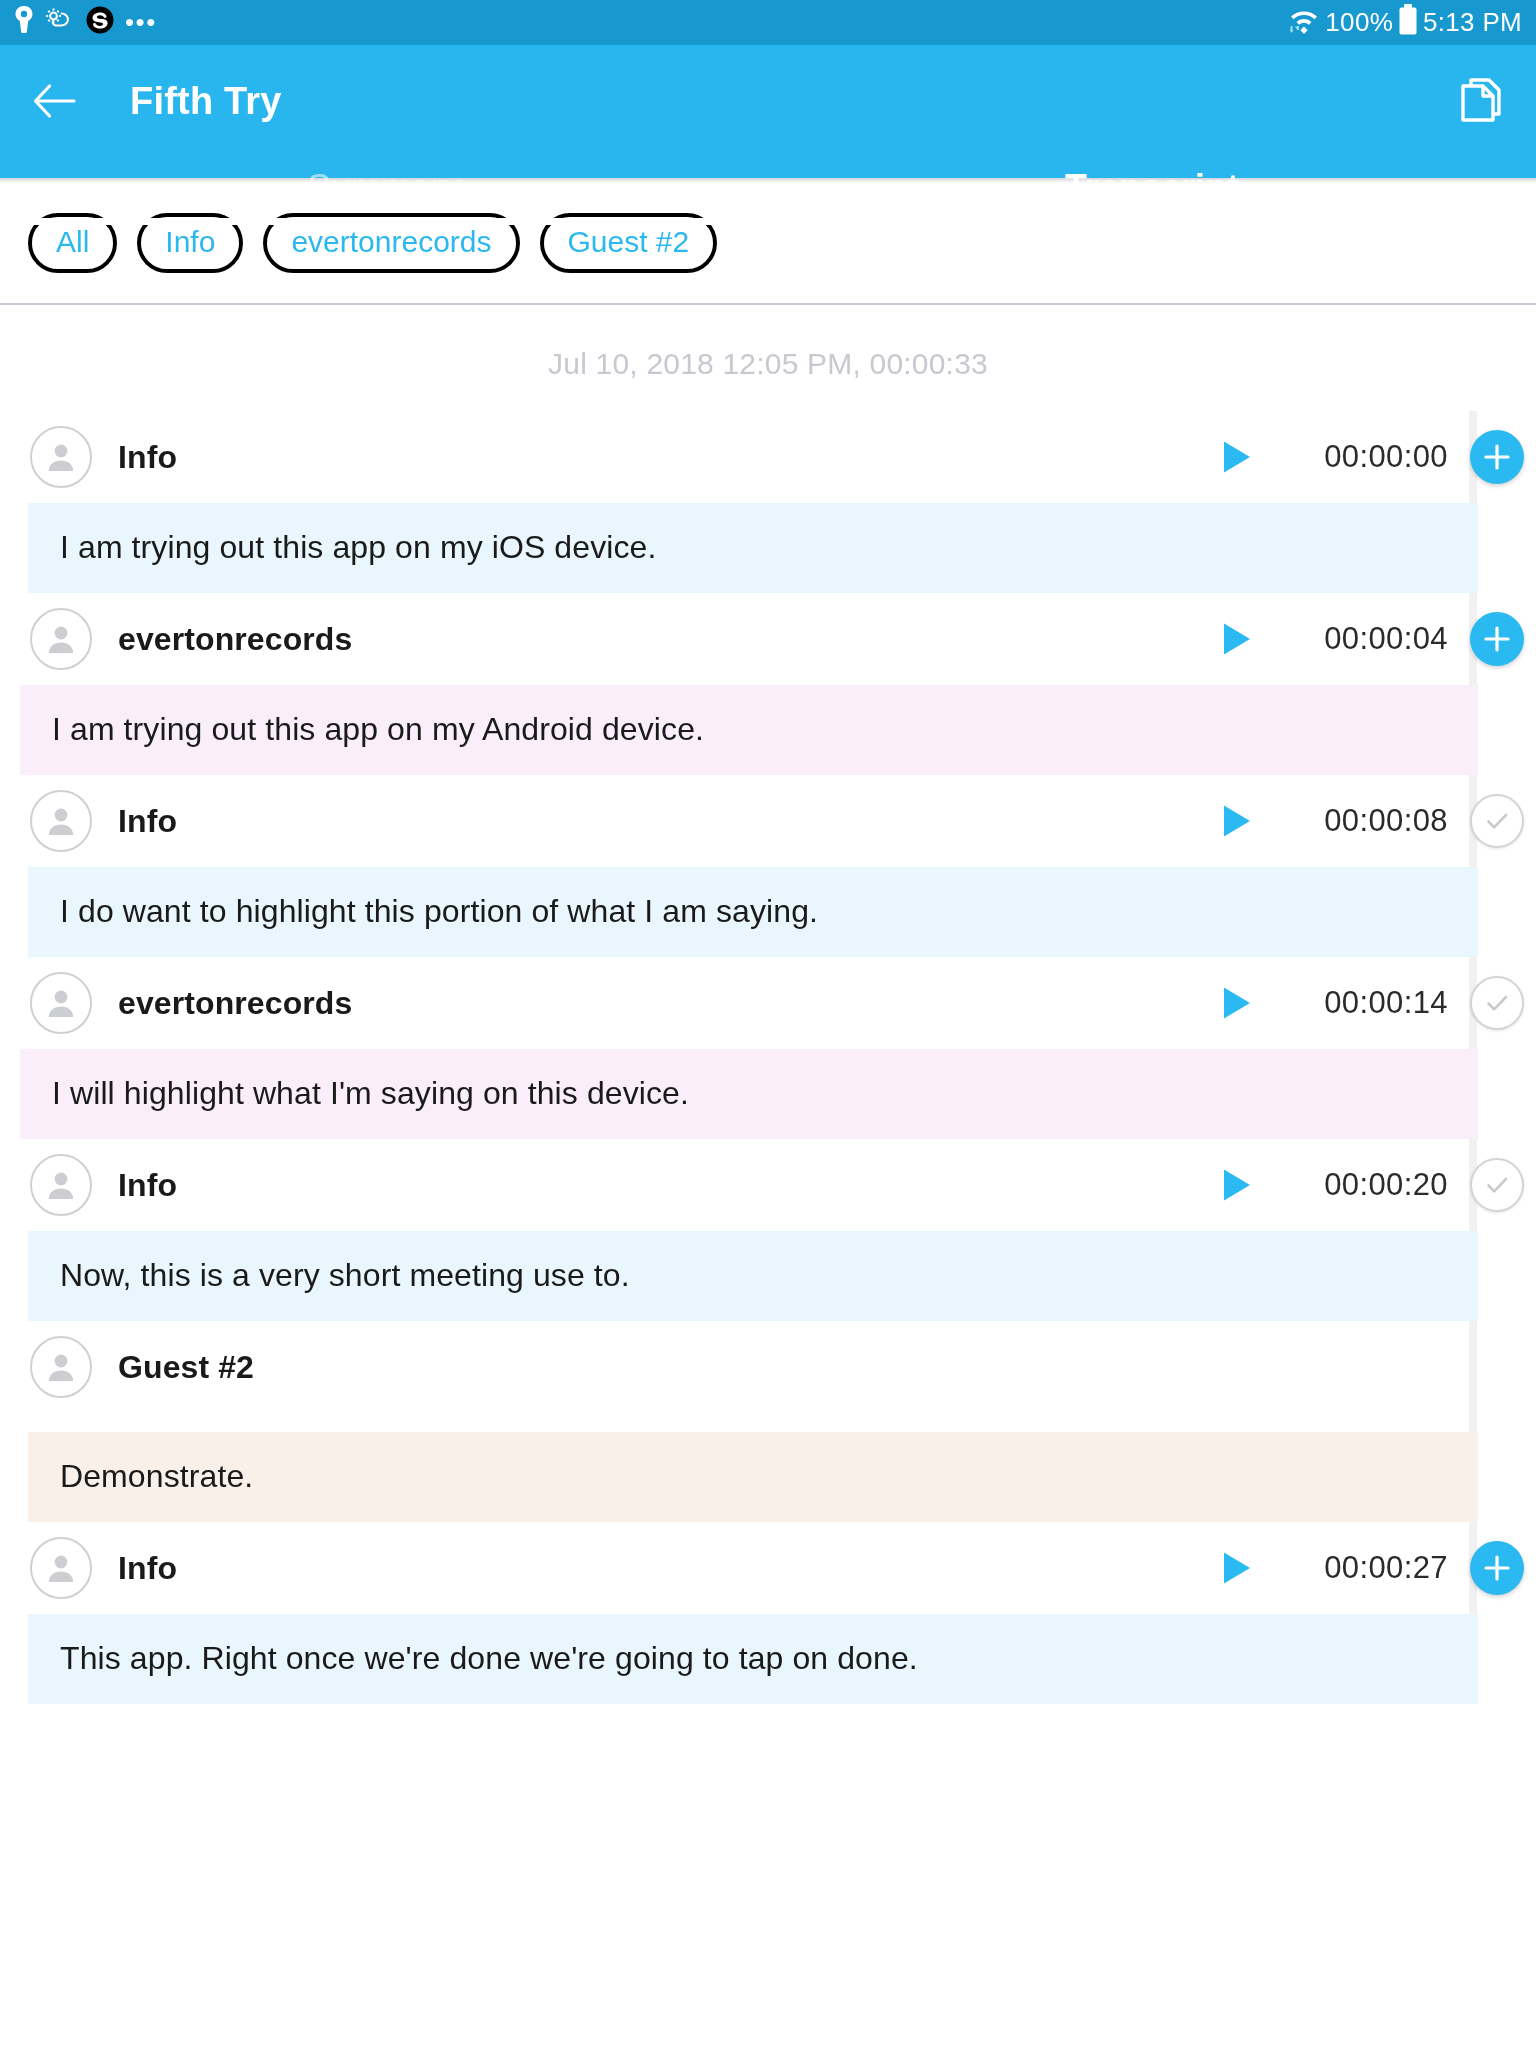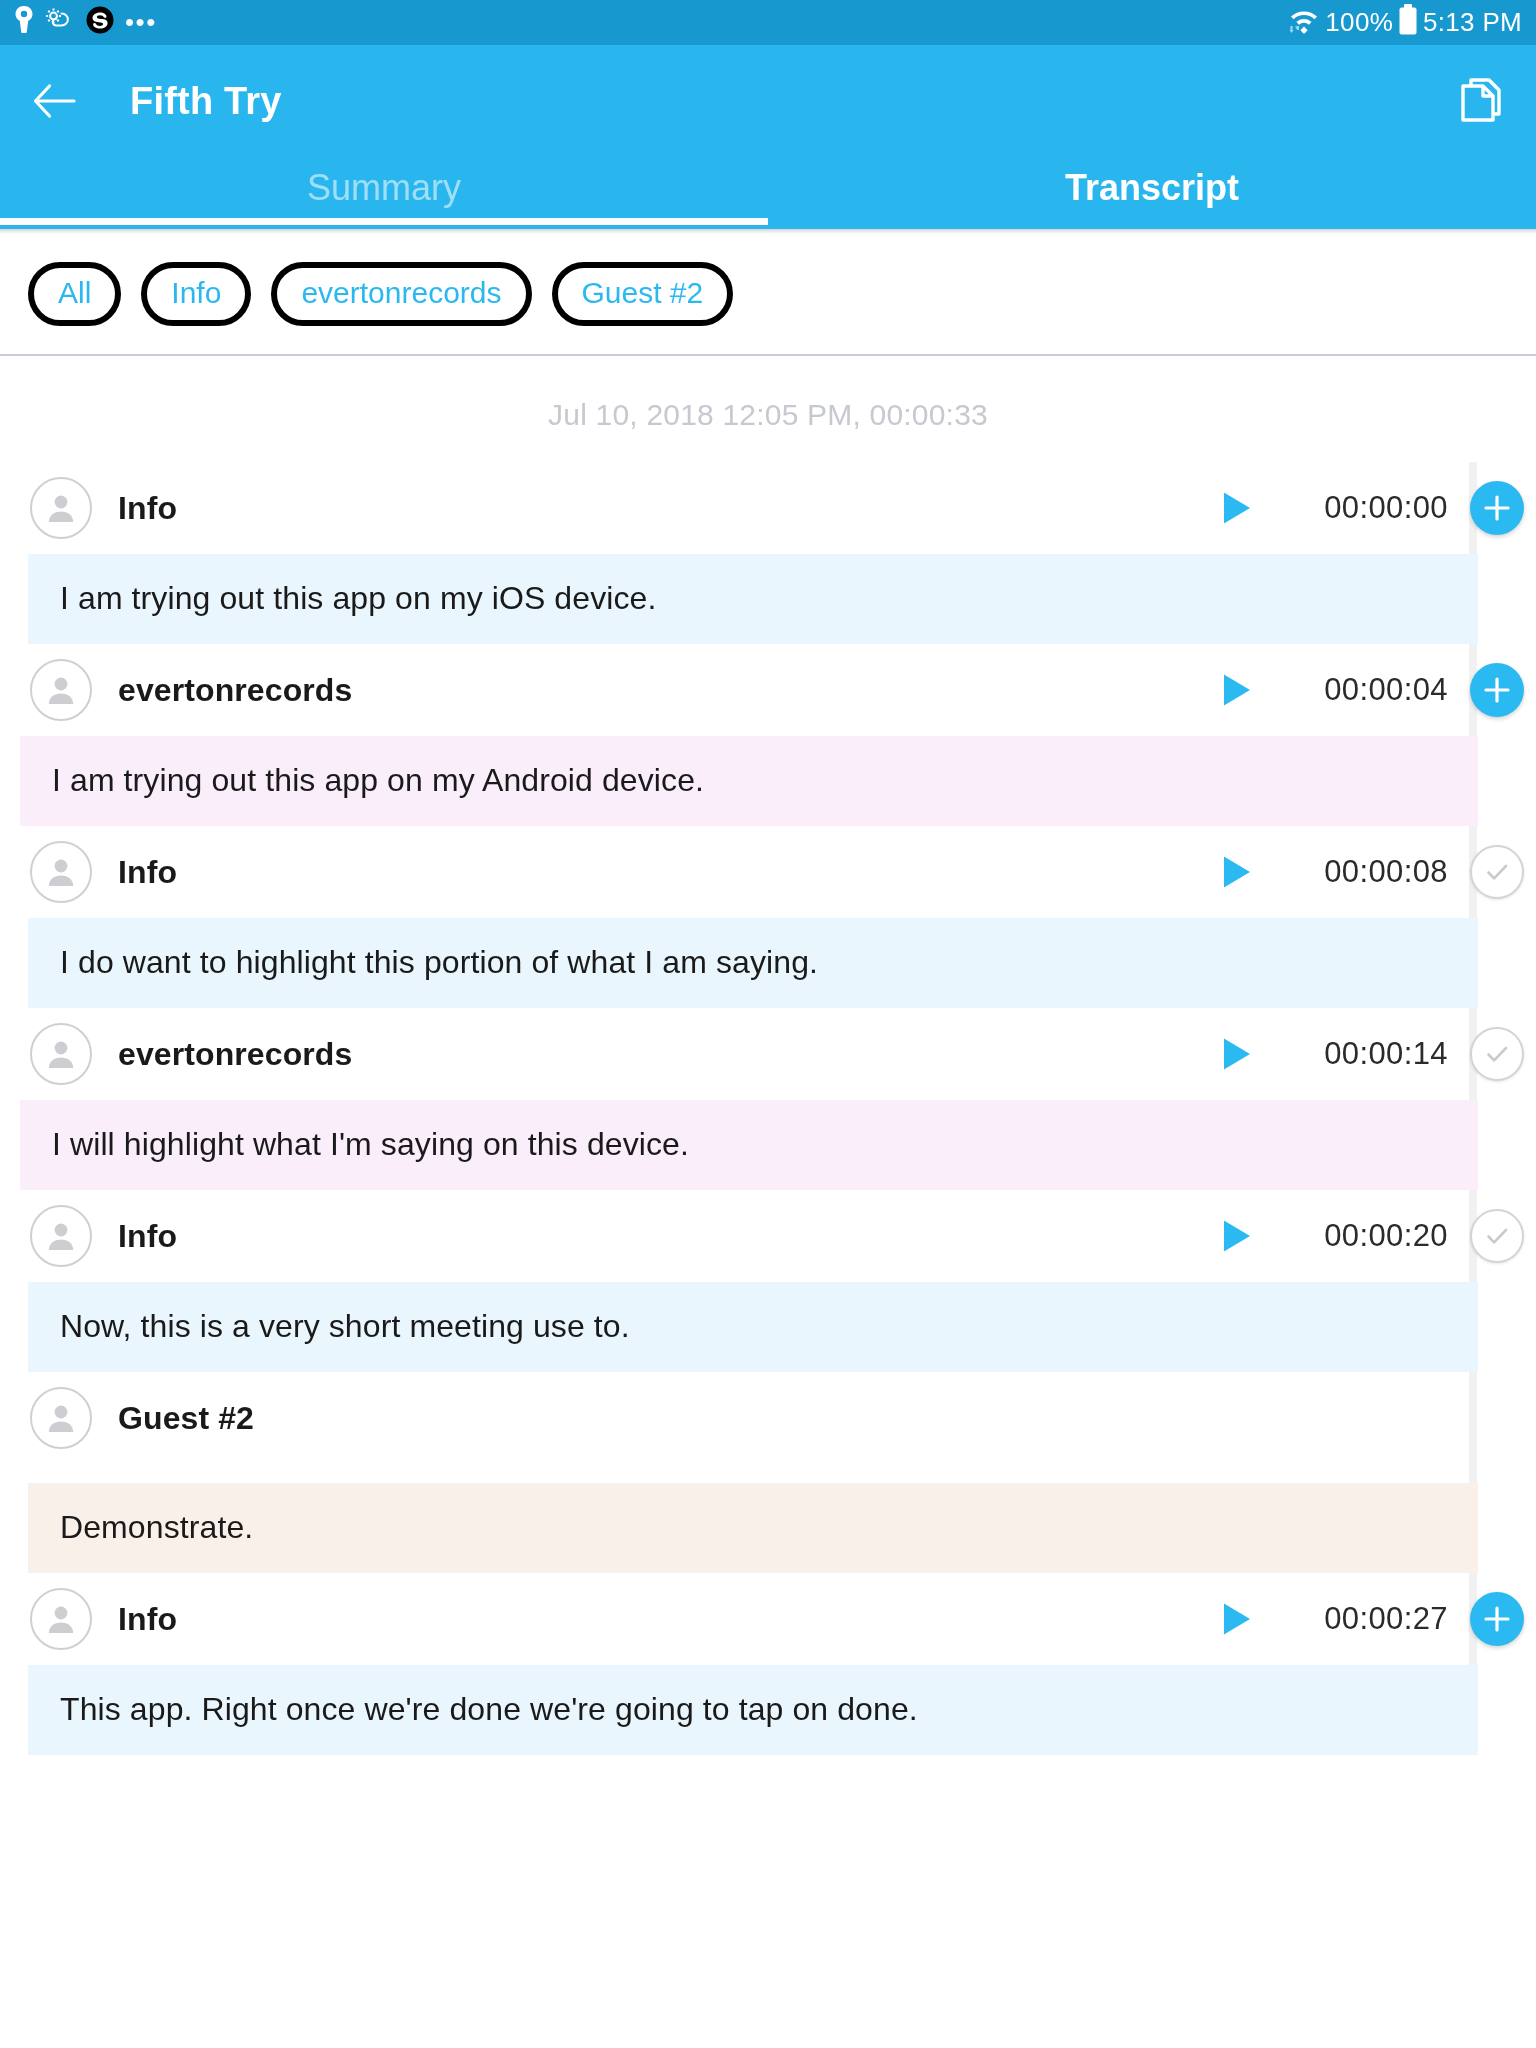--- a/index.html
+++ b/index.html
@@ -18,21 +18,21 @@
     font-size:24px;
   }
   .sb-left { display:flex; align-items:center; gap:11px; }
   .sb-right { margin-left:auto; display:flex; align-items:center; gap:5px; }
   .sb-dots { font-size:26px; letter-spacing:1.5px; line-height:0.6; opacity:.95; }
   .sb-pct { font-size:26px; font-weight:400; letter-spacing:.3px; }
   .sb-time { font-size:26px; font-weight:400; letter-spacing:.3px; }
 
   
   .appbar {
-    background:#29b6ef; height:184px; position:relative;
+    background:#29b6ef; height:133px; position:relative;
   }
   .appbar-top { height:112px; display:flex; align-items:center; padding:0 26px; }
   .back-btn { width:56px; height:56px; display:flex; align-items:center; justify-content:center; cursor:pointer; }
   .app-title {
     color:#fff; font-size:38px; font-weight:700; margin-left:48px;
     letter-spacing:.2px; line-height:1;
   }
   .appbar-action { margin-left:auto; width:58px; height:58px; display:flex; align-items:center; justify-content:center; cursor:pointer; }
 
   
@@ -50,21 +50,21 @@
     height:5px;
     background:linear-gradient(to bottom, rgba(0,0,0,.16), rgba(0,0,0,0));
   }
 
   
   .chipsrow {
     height:122px; display:flex; align-items:center; gap:20px;
     padding:0 28px; border-bottom:2px solid #c9ccd4; background:#fff;
   }
   .chip {
-    border:6px solid #000000; color:#2bb8ef; border-radius:40px;
+    border:4px solid #000000; color:#2bb8ef; border-radius:40px;
     font-size:30px; padding:10px 24px 12px; line-height:1;
     white-space:nowrap; cursor:pointer; background:#fff;
   }
 
   
   .date-header {
     text-align:center; color:#c7c9d1; font-size:30px;
     padding:42px 16px 30px; letter-spacing:.2px;
   }
 

